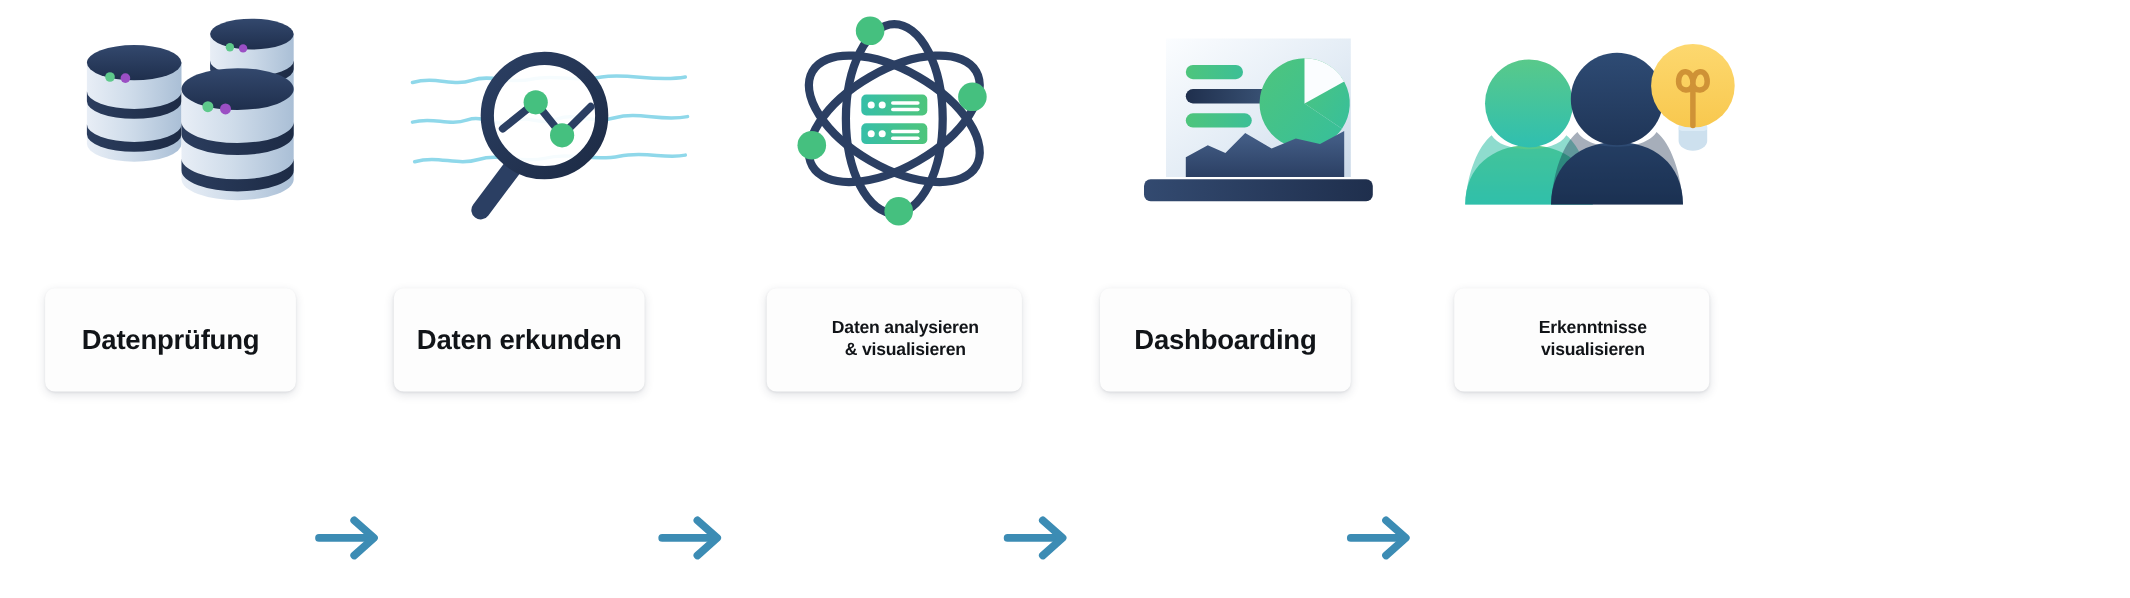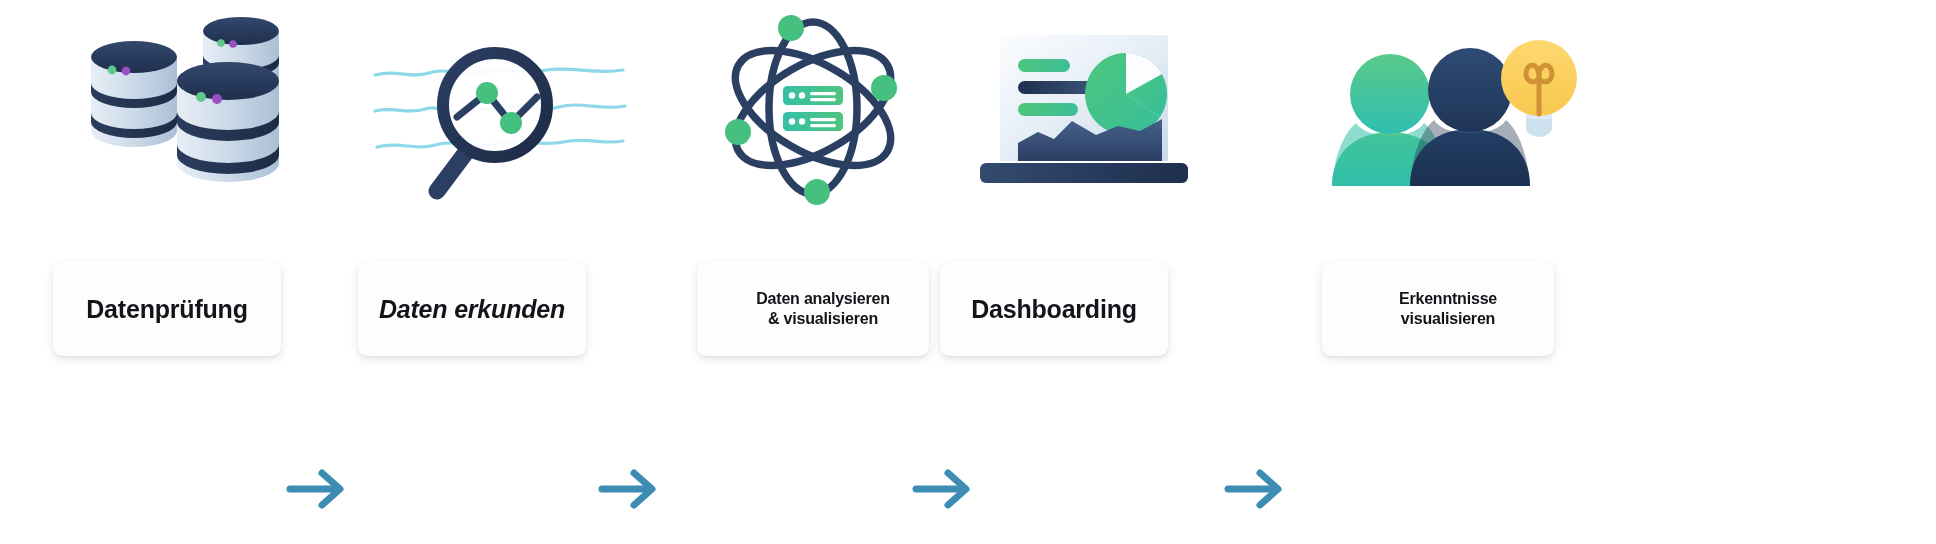--- a/index.html
+++ b/index.html
@@ -15,24 +15,24 @@
     background: #ffffff;
   }
 
   
   .col {
     position: absolute;
     top: 0;
     width: 290px;
     height: 544px;
   }
-  .col-1 { left: 51px; text-decoration: underline; }
+  .col-1 { left: 39px; text-decoration: underline; }
   .col-2 { left: 356px; }
   .col-3 { left: 668px; }
-  .col-4 { left: 938px; text-decoration: underline; }
+  .col-4 { left: 998px; text-decoration: underline; }
   .col-5 { left: 1293px; }
 
   
   .col-3 .card, .col-5 .card { width: 232px; left: 29px; }
 
   .icon-wrap {
     position: absolute;
     top: 8px; left: 0;
     width: 290px; height: 200px;
     display: flex;
@@ -49,21 +49,21 @@
     background: #fdfdfd;
     border-radius: 9px;
     box-shadow: 0 3px 9px rgba(40,50,70,0.13), 0 1px 2px rgba(40,50,70,0.07);
     display: flex;
     align-items: center;
     justify-content: center;
     text-align: center;
     padding: 10px 12px;
   }
   .col-1 .card { width: 228px; left: 2px; }
-  .col-2 .card { width: 228px; left: 2px; font-style: italic; }
+  .col-2 .card { width: 228px; left: 2px; }
   .col-4 .card { width: 228px; left: 2px; }
 
   .card-label {
     font-size: 25px;
     font-weight: 600;
     color: #111418;
     line-height: 1.24;
     letter-spacing: -0.2px;
     white-space: pre-line;
   }

